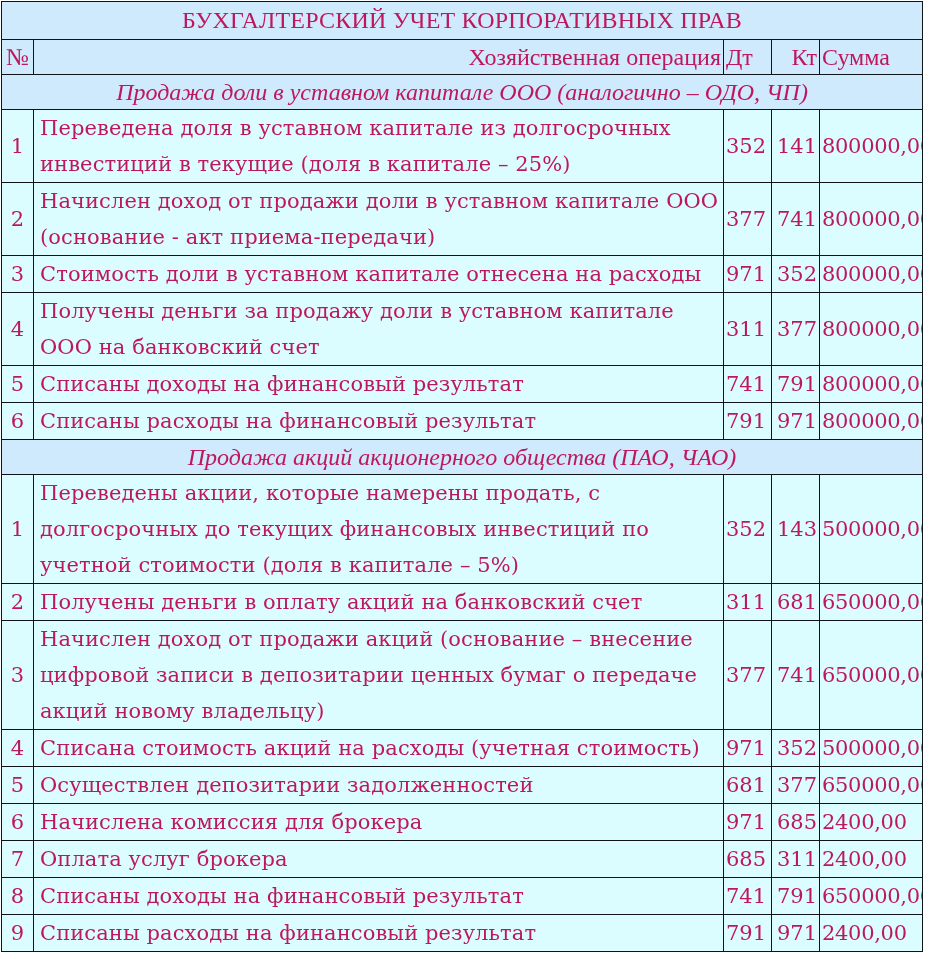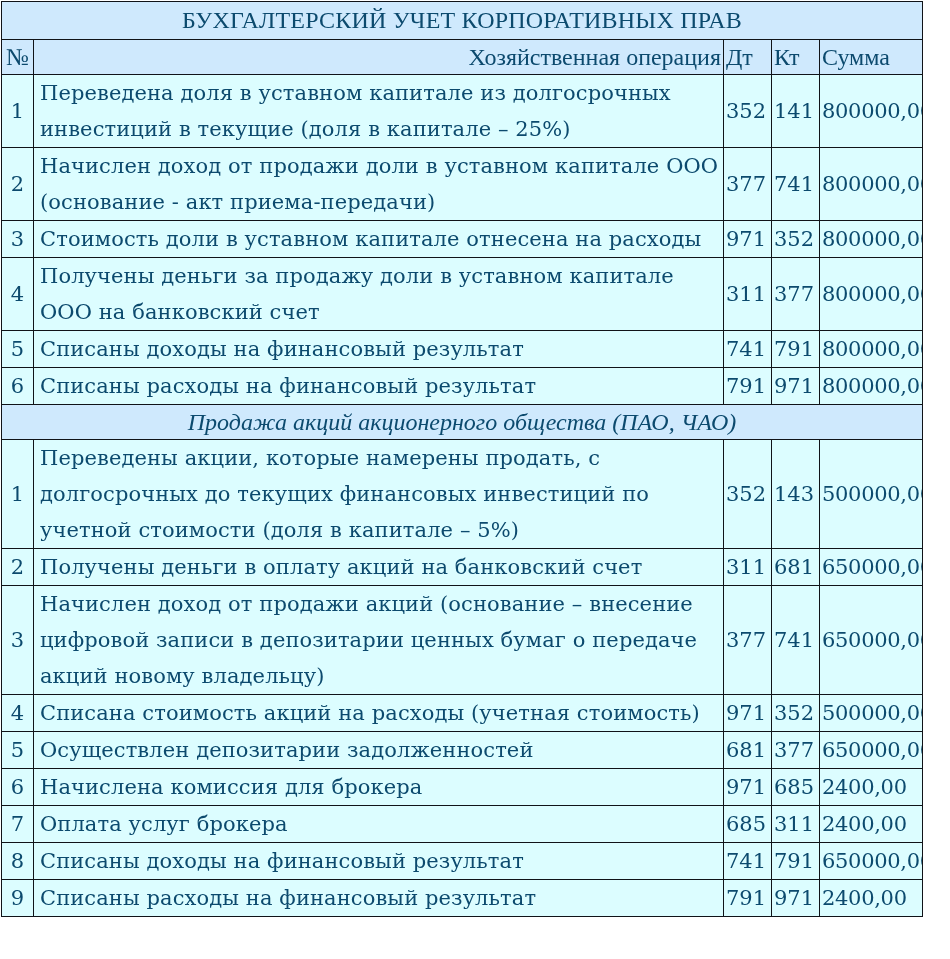--- a/index.html
+++ b/index.html
@@ -3,34 +3,34 @@
   <meta charset="utf-8">
   <style>
     html, body { margin: 0; padding: 0; background: #ffffff; }
     body { width: 950px; height: 959px; overflow: hidden; }
     .tbl {
       position: absolute; left: 1px; top: 1px;
       width: 843px;
       border-collapse: collapse;
       table-layout: fixed;
       font-family: "DejaVu Serif", "Liberation Serif", serif;
-      color: #0c4a6e;
+      color: #be185d;
       font-size: 21px;
       border-radius: 18px;
     }
     .tbl td, .tbl th {
       border: 1.5px solid #101318;
       padding: 0 2px;
       vertical-align: middle;
       overflow: hidden;
     }
     .c-no { width: 32px; text-align: center; }
     .c-op { width: 690px; text-align: left; }
     .c-dt { width: 48px; text-align: left; }
-    .c-kt { width: 48px; text-align: left; }
+    .c-kt { width: 48px; text-align: right; }
     .c-sum { width: 103px; text-align: left; padding: 0; }
     .title-row td {
       background: #cfe9fd;
       height: 37px;
       text-align: center;
       font-family: "Liberation Serif", "DejaVu Serif", serif;
       font-size: 24px;
       letter-spacing: 0.2px;
     }
     .head-row th {
@@ -74,20 +74,23 @@
       <td colspan="5">БУХГАЛТЕРСКИЙ УЧЕТ КОРПОРАТИВНЫХ ПРАВ</td>
     </tr>
     <tr class="head-row">
       <th class="c-no">№</th>
       <th class="c-op">Хозяйственная операция</th>
       <th class="c-dt">Дт</th>
       <th class="c-kt">Кт</th>
       <th class="c-sum">Сумма</th>
     </tr>
 
+    <tr class="section-row">
+      <td colspan="5">Продажа доли в уставном капитале ООО (аналогично – ОДО, ЧП)</td>
+    </tr>
     <tr class="data-row">
       <td class="c-no">1</td>
       <td class="c-op">Переведена доля в уставном капитале из долгосрочных инвестиций в текущие (доля в капитале – 25%)</td>
       <td class="c-dt">352</td>
       <td class="c-kt">141</td>
       <td class="c-sum">800000,00</td>
     </tr>
     <tr class="data-row">
       <td class="c-no">2</td>
       <td class="c-op"><span>Начислен доход от продажи доли в уставном капитале ООО (</span><span class="it">основание</span><span> - акт приема-передачи)</span></td>

